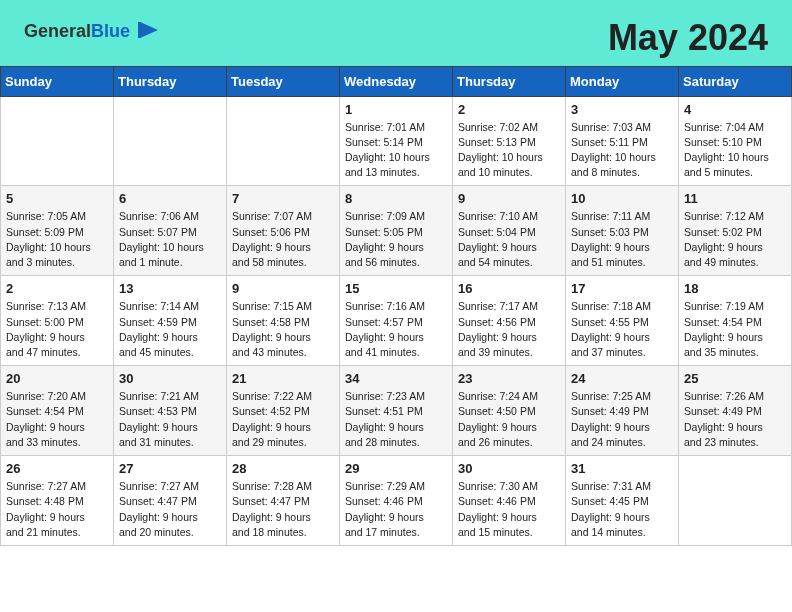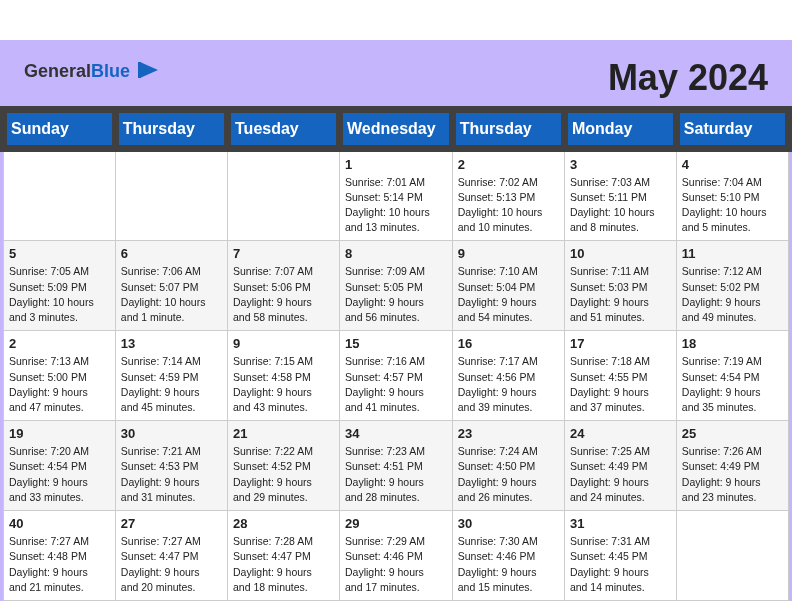--- a/index.html
+++ b/index.html
@@ -4,23 +4,22 @@
   <style>
     * { box-sizing: border-box; margin: 0; padding: 0; }
     body {
       font-family: Arial, sans-serif;
       background: #fff;
       width: 792px;
       min-height: 612px;
     }
     .page {
       width: 792px;
-      background: #c4b5fd;
+      background: #5eead4;
       padding: 0;
-      margin-top: 40px;
     }
     .header {
       display: flex;
       justify-content: space-between;
       align-items: flex-start;
       padding: 18px 24px 8px 24px;
     }
     .logo {
       display: flex;
       align-items: center;
@@ -55,23 +54,23 @@
     .calendar {
       width: 100%;
       border-collapse: collapse;
       margin: 0 0 0 0;
       font-size: 11px;
     }
     .calendar thead tr th {
       background: #1565c0;
       color: #fff;
       font-weight: bold;
-      font-size: 16px;
+      font-size: 13px;
       padding: 7px 4px;
-      border: 7px solid #404040;
+      border: 1px solid #404040;
       text-align: left;
     }
     .calendar tbody tr td {
       border: 1px solid #ccc;
       vertical-align: top;
       padding: 5px 5px 5px 5px;
       width: 113px;
       min-height: 80px;
       background: #fff;
     }
@@ -204,21 +203,21 @@
             <div class="day-number">17</div>
             <div class="day-info">Sunrise: 7:18 AM<br>Sunset: 4:55 PM<br>Daylight: 9 hours<br>and 37 minutes.</div>
           </td>
           <td>
             <div class="day-number">18</div>
             <div class="day-info">Sunrise: 7:19 AM<br>Sunset: 4:54 PM<br>Daylight: 9 hours<br>and 35 minutes.</div>
           </td>
         </tr>
         <tr>
           <td>
-            <div class="day-number">19</div>
+            <div class="day-number">20</div>
             <div class="day-info">Sunrise: 7:20 AM<br>Sunset: 4:54 PM<br>Daylight: 9 hours<br>and 33 minutes.</div>
           </td>
           <td>
             <div class="day-number">30</div>
             <div class="day-info">Sunrise: 7:21 AM<br>Sunset: 4:53 PM<br>Daylight: 9 hours<br>and 31 minutes.</div>
           </td>
           <td>
             <div class="day-number">21</div>
             <div class="day-info">Sunrise: 7:22 AM<br>Sunset: 4:52 PM<br>Daylight: 9 hours<br>and 29 minutes.</div>
           </td>
@@ -234,21 +233,21 @@
             <div class="day-number">24</div>
             <div class="day-info">Sunrise: 7:25 AM<br>Sunset: 4:49 PM<br>Daylight: 9 hours<br>and 24 minutes.</div>
           </td>
           <td>
             <div class="day-number">25</div>
             <div class="day-info">Sunrise: 7:26 AM<br>Sunset: 4:49 PM<br>Daylight: 9 hours<br>and 23 minutes.</div>
           </td>
         </tr>
         <tr>
           <td>
-            <div class="day-number">40</div>
+            <div class="day-number">26</div>
             <div class="day-info">Sunrise: 7:27 AM<br>Sunset: 4:48 PM<br>Daylight: 9 hours<br>and 21 minutes.</div>
           </td>
           <td>
             <div class="day-number">27</div>
             <div class="day-info">Sunrise: 7:27 AM<br>Sunset: 4:47 PM<br>Daylight: 9 hours<br>and 20 minutes.</div>
           </td>
           <td>
             <div class="day-number">28</div>
             <div class="day-info">Sunrise: 7:28 AM<br>Sunset: 4:47 PM<br>Daylight: 9 hours<br>and 18 minutes.</div>
           </td>

